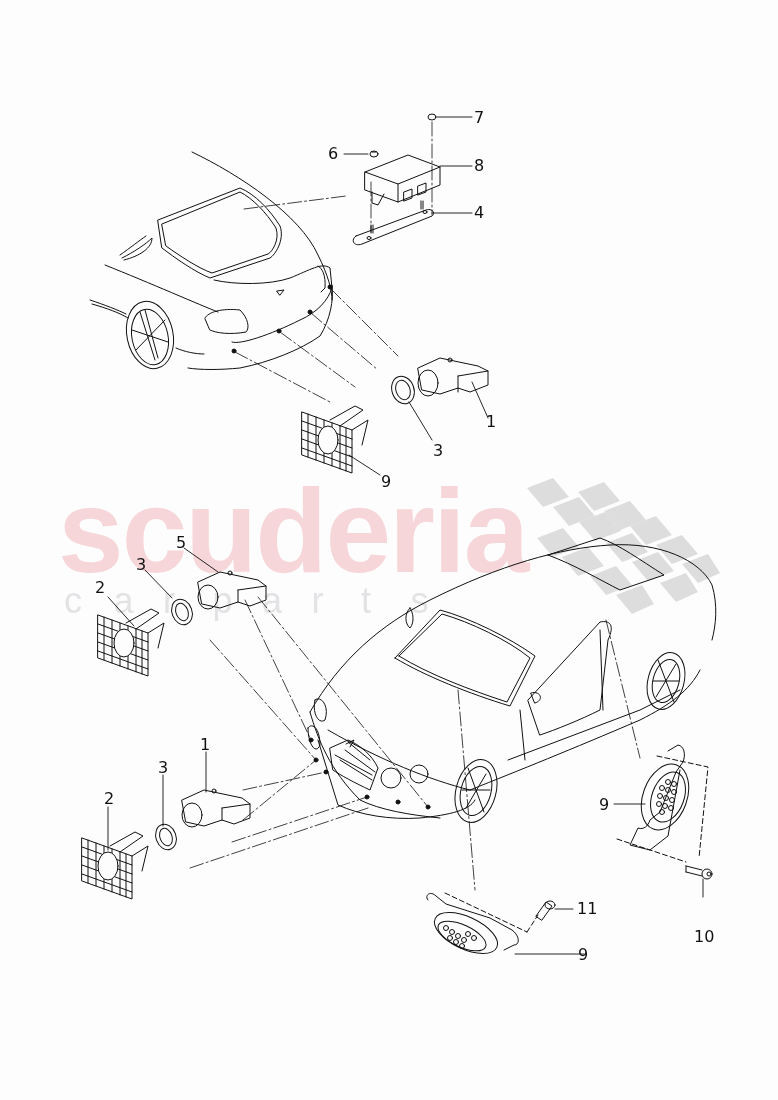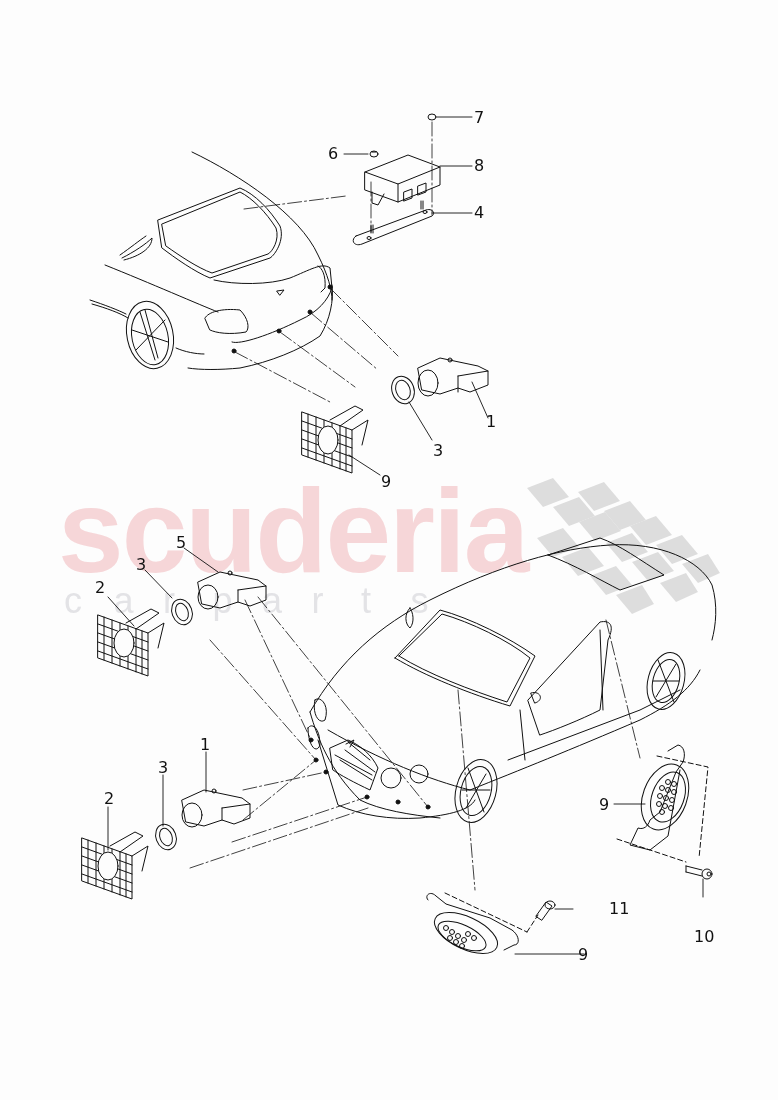--- a/index.html
+++ b/index.html
@@ -253,16 +253,16 @@
   <div class="callout" style="left:433px;top:443px;">3</div>
   <div class="callout" style="left:381px;top:474px;">9</div>
   <div class="callout" style="left:176px;top:535px;">5</div>
   <div class="callout" style="left:136px;top:557px;">3</div>
   <div class="callout" style="left:95px;top:580px;">2</div>
   <div class="callout" style="left:200px;top:737px;">1</div>
   <div class="callout" style="left:158px;top:760px;">3</div>
   <div class="callout" style="left:104px;top:791px;">2</div>
   <div class="callout" style="left:599px;top:797px;">9</div>
   <div class="callout" style="left:694px;top:929px;">10</div>
-  <div class="callout" style="left:609px;top:901px;">11</div>
+  <div class="callout" style="left:577px;top:901px;">11</div>
   <div class="callout" style="left:578px;top:947px;">9</div>
 
 </div>
 
 </body></html>

